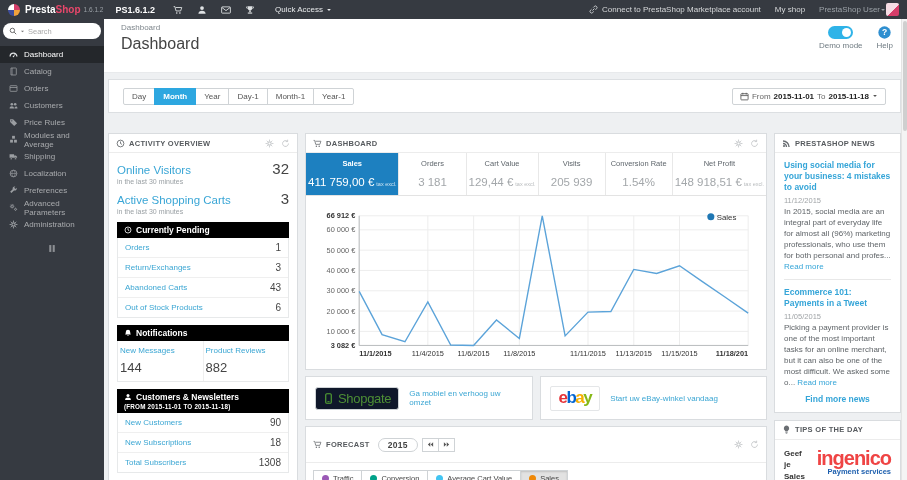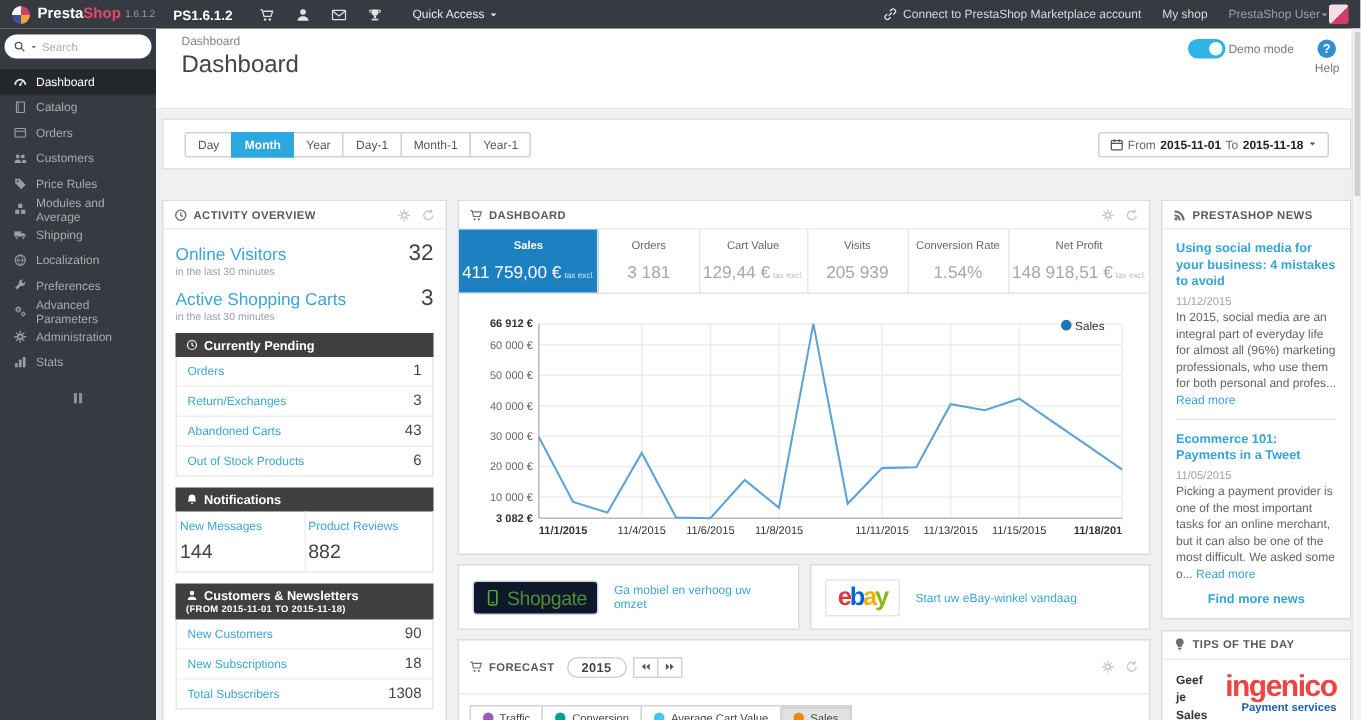--- a/index.html
+++ b/index.html
@@ -42,21 +42,21 @@
   .sicon svg{width:100%;height:100%}
   .side-collapse{margin:10px auto 0;width:12px;height:11px;color:#8d9094;cursor:pointer}
   .side-collapse svg{width:100%;height:100%}
 
   
   .main{position:absolute;left:104px;top:19px;right:0;bottom:0;overflow:hidden}
   .pagehead{background:#fff;height:54px;padding:4px 12px 0 17px;position:relative;border-bottom:1px solid #e8eaec}
   .crumb{font-size:8px;color:#7e868c}
   .page-title{font-size:16px;color:#444;margin-top:3px;font-weight:normal}
   .head-right{position:absolute;right:14px;top:7px;display:flex;gap:14px;align-items:flex-start}
-  .demo{display:flex;flex-direction:row;align-items:center;gap:2px;cursor:pointer}
+  .demo{display:flex;flex-direction:column;align-items:center;gap:2px;cursor:pointer}
   .toggle{width:25px;height:13px;border-radius:7px;background:#2fb3e8;position:relative}
   .toggle::after{content:"";position:absolute;right:2px;top:2px;width:9px;height:9px;border-radius:50%;background:#fff}
   .mini-label{font-size:8px;color:#6f7b82}
   .help{display:flex;flex-direction:column;align-items:center;gap:2px;cursor:pointer}
   .help-ic{width:13px;height:13px;color:#2f8fd0}
   .help-ic svg{width:100%;height:100%}
 
   .toolbar{margin:6px 6px 0 4px;background:#fff;border:1px solid #dcdfe2;height:34px;display:flex;align-items:center;justify-content:space-between;padding:0 14px}
   .btn-group{display:flex}
   .range-btn{border:1px solid #cfd3d6;background:#fff;color:#555;font-size:8px;padding:3px 8px;margin-left:-1px;cursor:pointer;font-family:inherit}
@@ -80,21 +80,21 @@
   .ph-controls{margin-left:auto;display:flex;gap:7px;align-items:center}
   .ph-ctl{width:9px;height:9px;color:#c8cbcd;cursor:pointer}
   .ph-ctl svg{width:100%;height:100%}
 
   
   .act-body{padding:7px 8px}
   .av-line{display:flex;justify-content:space-between;align-items:baseline}
   .av-label{color:#3aa6d6;font-size:11.5px}
   .av-value{color:#444;font-size:15px}
   .av-sub{font-size:7px;color:#9aa0a4;margin:1px 0 5px}
-  .banner{background:#404040;color:#fff;padding:3px 7px;margin-top:7px}
+  .banner{background:#000000;color:#fff;padding:3px 7px;margin-top:7px}
   .banner-line{display:flex;align-items:center;gap:4px;font-size:8.5px;font-weight:bold}
   .b-ic{width:8px;height:8px;color:#fff;flex:0 0 auto}
   .b-ic svg{width:100%;height:100%}
   .banner-sub{font-size:6.3px;font-weight:bold;margin-top:1px;letter-spacing:.2px}
   .rows{border:1px solid #e7e9ea;border-top:none}
   .arow{display:flex;justify-content:space-between;align-items:center;padding:4px 7px;border-bottom:1px solid #efefef;cursor:pointer}
   .arow:last-child{border-bottom:none}
   .arow .lbl{color:#3ba6d3;font-size:8px}
   .arow .val{color:#444;font-size:10px}
   .ncols{display:flex;border:1px solid #e7e9ea;border-top:none}
@@ -341,30 +341,20 @@
       <span>Advanced Parameters</span>
     </div>
   <div class="side-item">
       <span class="sicon">
         <svg viewBox="0 0 16 16">
           <circle cx="8" cy="8" r="2.9" fill="none" stroke="currentColor" stroke-width="2"></circle>
           <path d="M8 1v3M8 12v3M1 8h3M12 8h3M3.1 3.1l2.1 2.1M10.8 10.8l2.1 2.1M12.9 3.1l-2.1 2.1M5.2 10.8l-2.1 2.1" stroke="currentColor" stroke-width="1.6"></path>
         </svg>
       </span>
       <span>Administration</span>
-    </div>
-  <div class="side-item">
-      <span class="sicon">
-        <svg viewBox="0 0 16 16">
-          <rect x="1.8" y="9" width="3.2" height="5" fill="currentColor"></rect>
-          <rect x="6.4" y="5" width="3.2" height="9" fill="currentColor"></rect>
-          <rect x="11" y="1.8" width="3.2" height="12.2" fill="currentColor"></rect>
-        </svg>
-      </span>
-      <span>Stats</span>
     </div>
   <div class="side-collapse">
       <svg viewBox="0 0 16 16">
         <rect x="4" y="3" width="3" height="10" fill="currentColor"></rect>
         <rect x="9" y="3" width="3" height="10" fill="currentColor"></rect>
       </svg>
     </div>
 </div>
 
 <div class="main">

